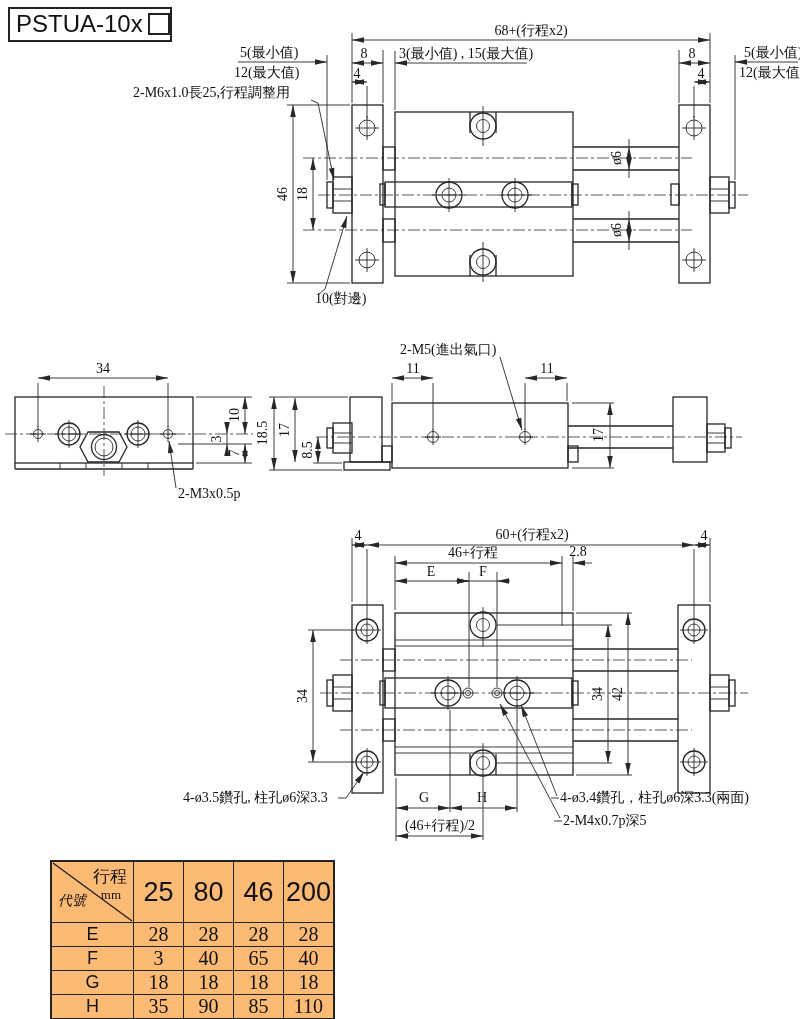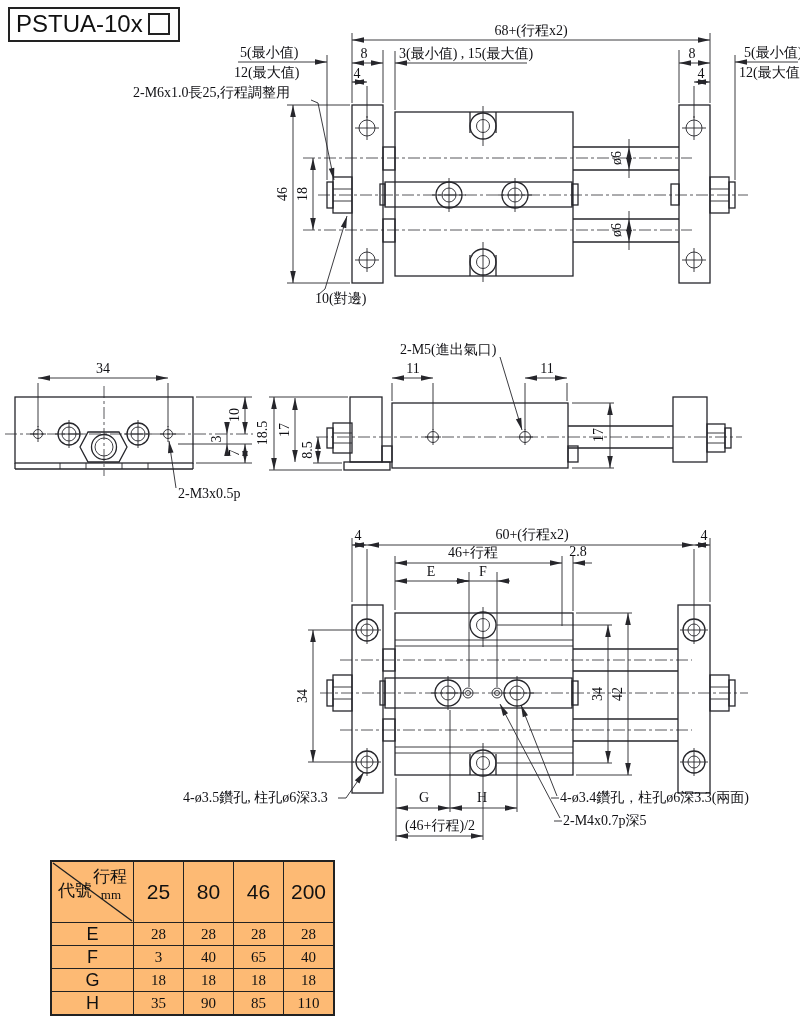--- a/index.html
+++ b/index.html
@@ -1,46 +1,46 @@
 <!DOCTYPE html>
 <html><head>
 <meta charset="utf-8">
 <style>
   html,body{margin:0;padding:0;background:#fff;}
   .wrap{position:relative;width:800px;height:1019px;background:#fff;overflow:hidden;
         font-family:"Liberation Serif","DejaVu Serif",serif;}
   
   .titlebox{position:absolute;left:8px;top:7px;border:2px solid #222;background:#fff;
-            display:flex;align-items:center;gap:4px;padding:1px 8px 2px 6px;
+            display:flex;align-items:center;gap:4px;padding:1px 0 2px 6px;
             font-family:"Liberation Sans","DejaVu Sans",sans-serif;font-size:24px;color:#111;}
   .titlebox .sq{display:inline-block;width:18px;height:18px;border:2px solid #222;margin-left:1px;}
   
   svg.draw{position:absolute;left:0;top:0;}
   .ln{fill:none;stroke:#26262b;stroke-width:1.3;}
   .tn{fill:none;stroke:#26262b;stroke-width:0.9;}
   .cl{fill:none;stroke:#2e2e33;stroke-width:0.8;stroke-dasharray:12 3 3 3;}
   .dm{fill:none;stroke:#26262b;stroke-width:0.9;}
   .d2{marker-start:url(#mas);marker-end:url(#ma);}
   .de{marker-end:url(#ma);}
   .ds{marker-start:url(#mas);}
   svg.draw text{fill:#101014;font-size:14px;font-family:"Liberation Serif","DejaVu Serif",serif;}
   .tm{text-anchor:middle;}
   .rt{text-anchor:middle;}
   .lb13{font-size:13px;}
   
   .dtable{position:absolute;left:50px;top:860px;border-collapse:collapse;table-layout:fixed;
           color:#111;background:#fdba74;border:2.4px solid #222;}
   .dtable td{border:1.6px solid #222;text-align:center;vertical-align:middle;padding:0;}
   .dtable .corner{position:relative;width:81px;height:60px;}
-  .dtable .colh{width:49px;font-family:"Liberation Sans","DejaVu Sans",sans-serif;font-size:21px;}
+  .dtable .colh{width:49px;font-family:"Liberation Sans","DejaVu Sans",sans-serif;font-size:27px;}
   .dtable .code{height:22px;font-family:"Liberation Sans","DejaVu Sans",sans-serif;font-size:18px;}
-  .dtable .val{height:22px;font-size:15px;}
+  .dtable .val{height:22px;font-size:20px;}
   .corner .ct{position:absolute;top:3px;right:6px;font-size:17px;}
   .corner .cu{position:absolute;top:25px;right:12px;font-size:13px;}
-  .corner .cb{position:absolute;bottom:20px;left:6px;font-size:17px;}
+  .corner .cb{position:absolute;bottom:12px;left:6px;font-size:14px;font-style:italic;}
   .corner svg{position:absolute;left:0;top:0;}
 </style>
 </head>
 <body>
 
 <div class="wrap">
 
   <div class="titlebox">
     <span>PSTUA-10x</span>
     <span class="sq"></span>

